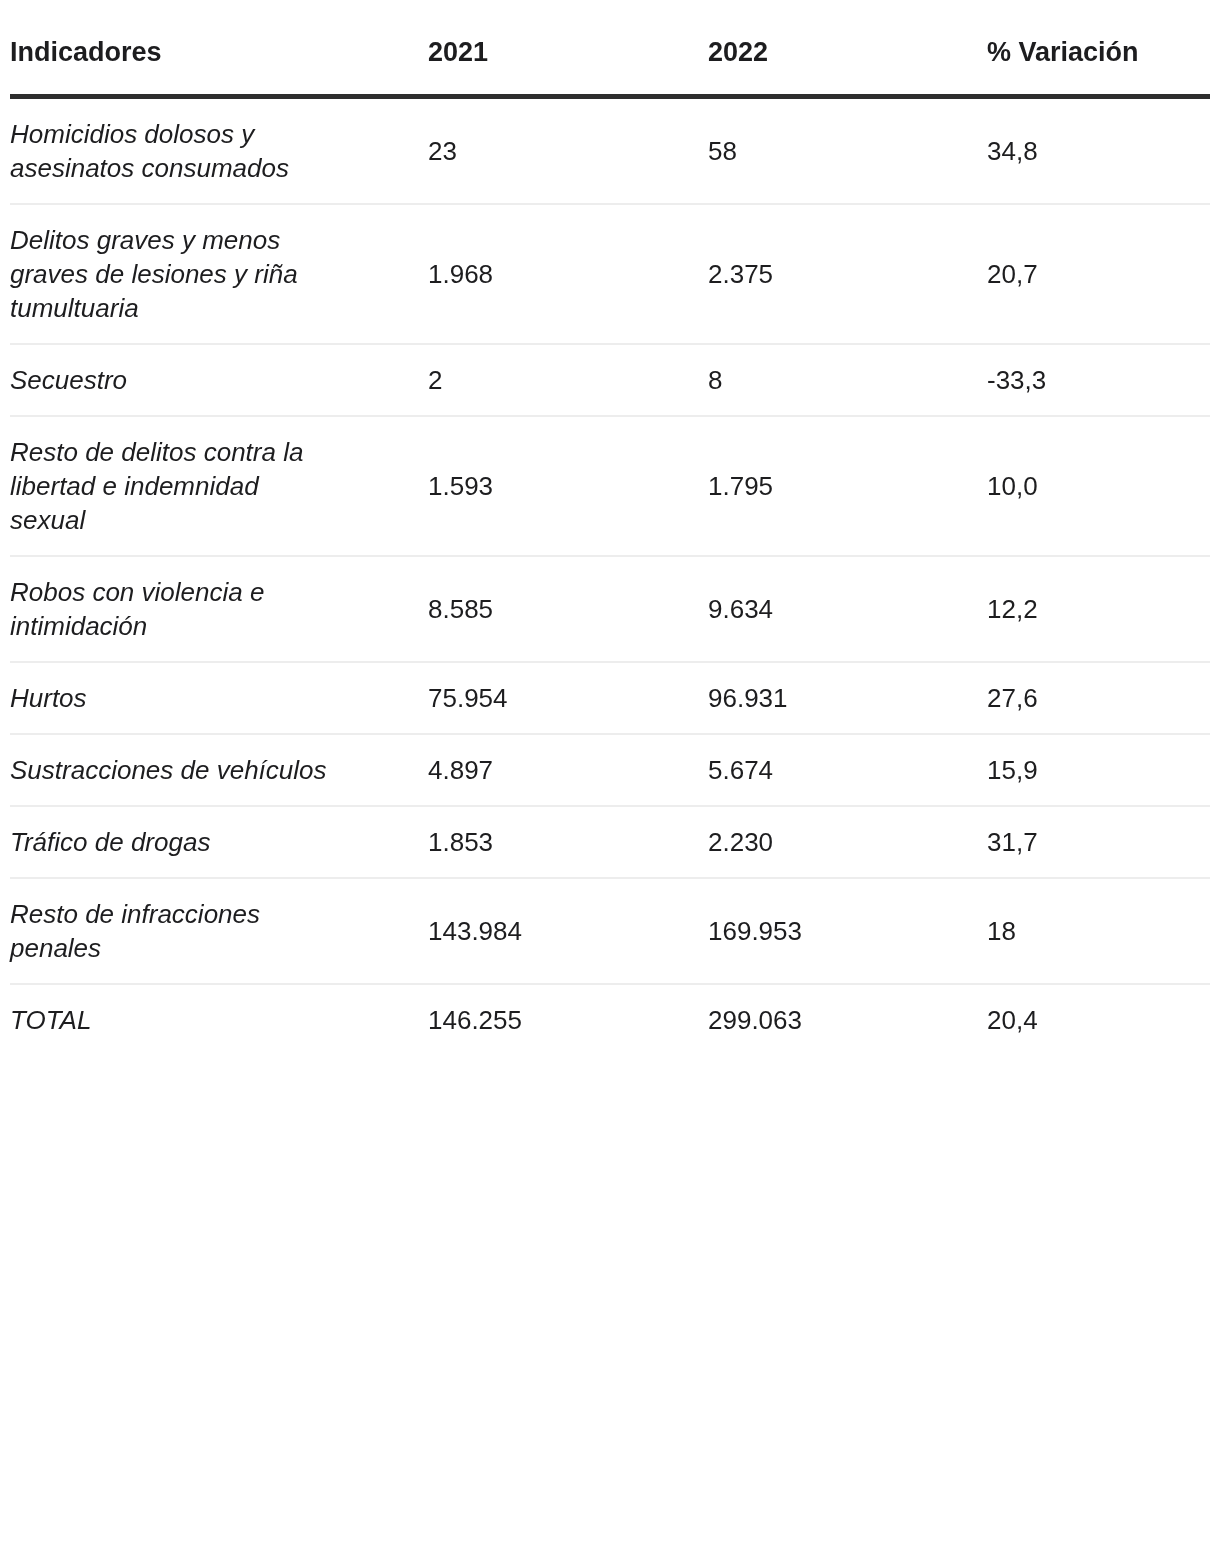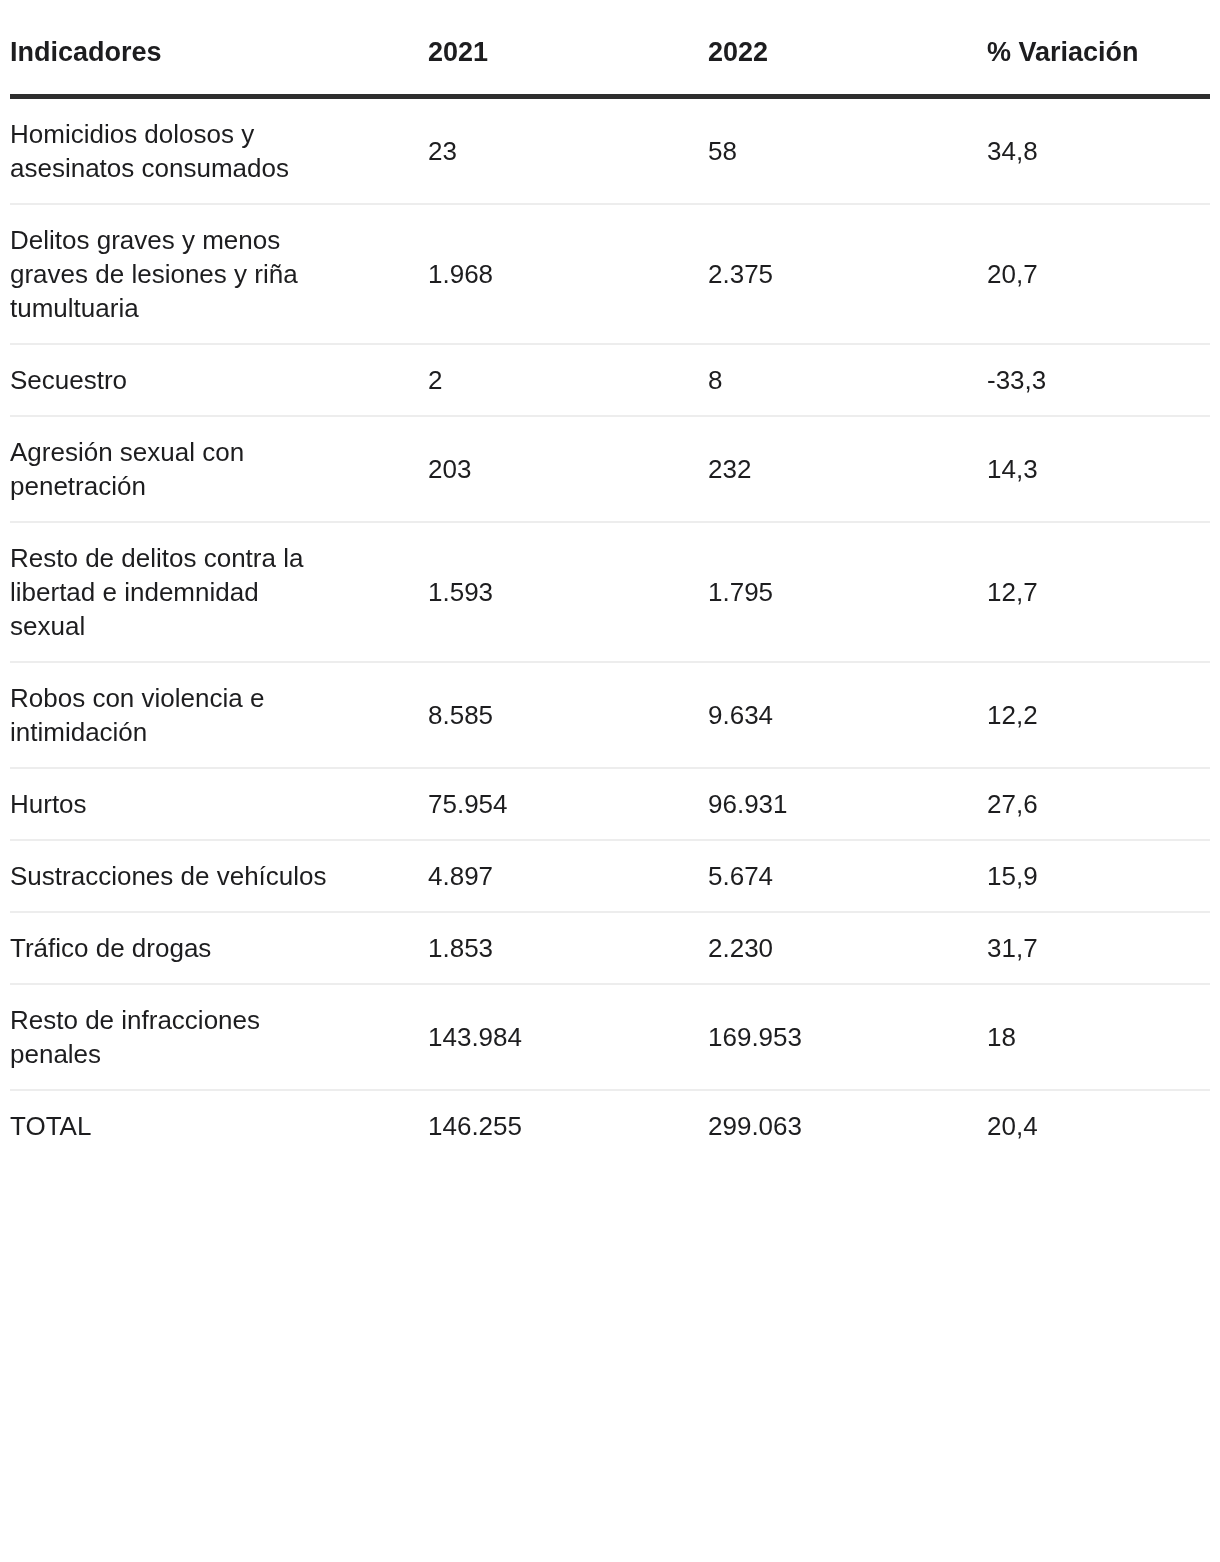--- a/index.html
+++ b/index.html
@@ -49,20 +49,21 @@
     text-align:left;
     vertical-align:middle;
     padding:18px 0;
     border-bottom:2px solid var(--divider-color);
   }
   tbody tr:last-child td{
     border-bottom:none;
   }
   .label-text{
     max-width:320px;
+    font-style:italic;
   }
 </style>
 </head>
 <body>
 
 <div class="page">
   <table class="stats">
     <colgroup>
       <col class="c-label">
         <col class="c-2021">
@@ -97,33 +98,25 @@
       <tr>
         <td>
             <div class="label-text">Secuestro</div>
           </td>
         <td>2</td>
         <td>8</td>
         <td>-33,3</td>
       </tr>
       <tr>
         <td>
-            <div class="label-text">Agresión sexual con penetración</div>
-          </td>
-        <td>203</td>
-        <td>232</td>
-        <td>14,3</td>
-      </tr>
-      <tr>
-        <td>
             <div class="label-text">Resto de delitos contra la libertad e indemnidad sexual</div>
           </td>
         <td>1.593</td>
         <td>1.795</td>
-        <td>12,7</td>
+        <td>10,0</td>
       </tr>
       <tr>
         <td>
             <div class="label-text">Robos con violencia e intimidación</div>
           </td>
         <td>8.585</td>
         <td>9.634</td>
         <td>12,2</td>
       </tr>
       <tr>

